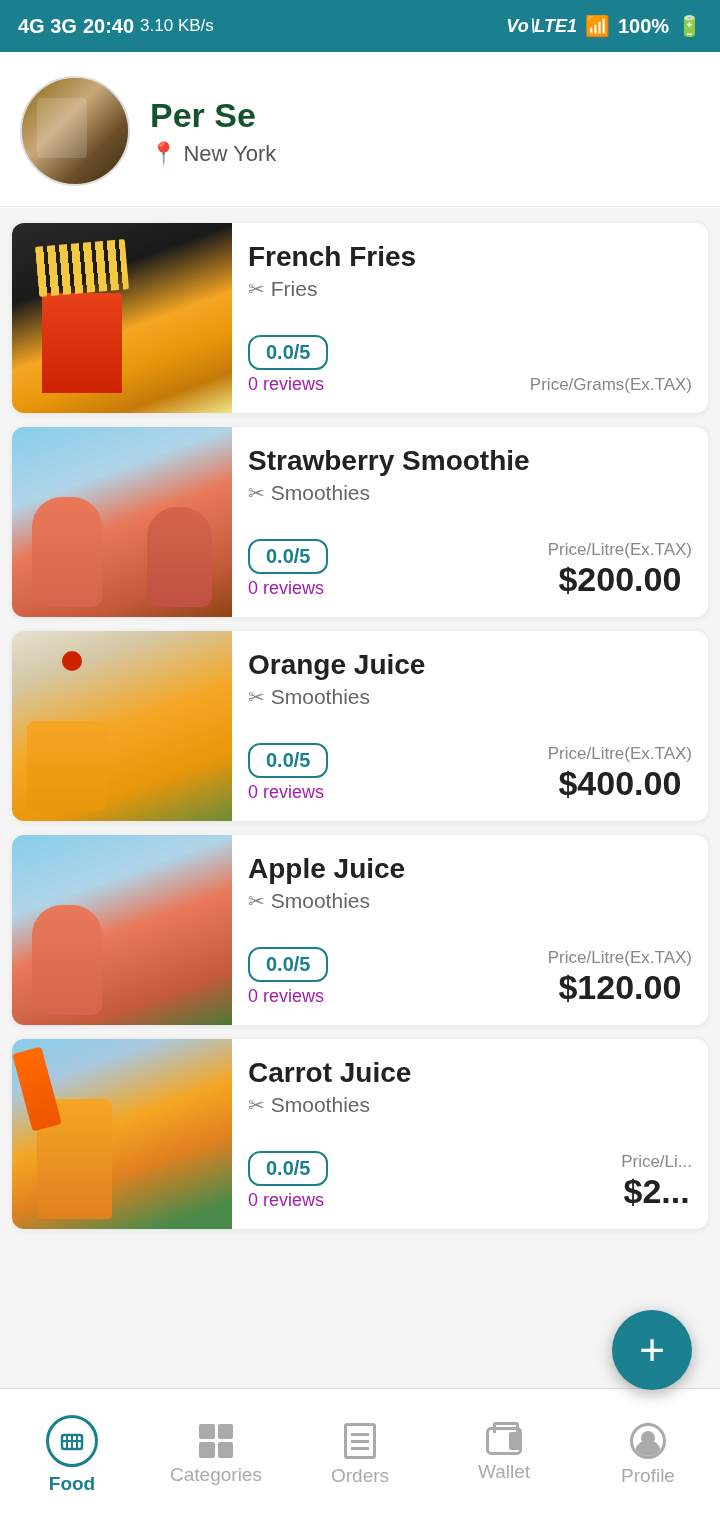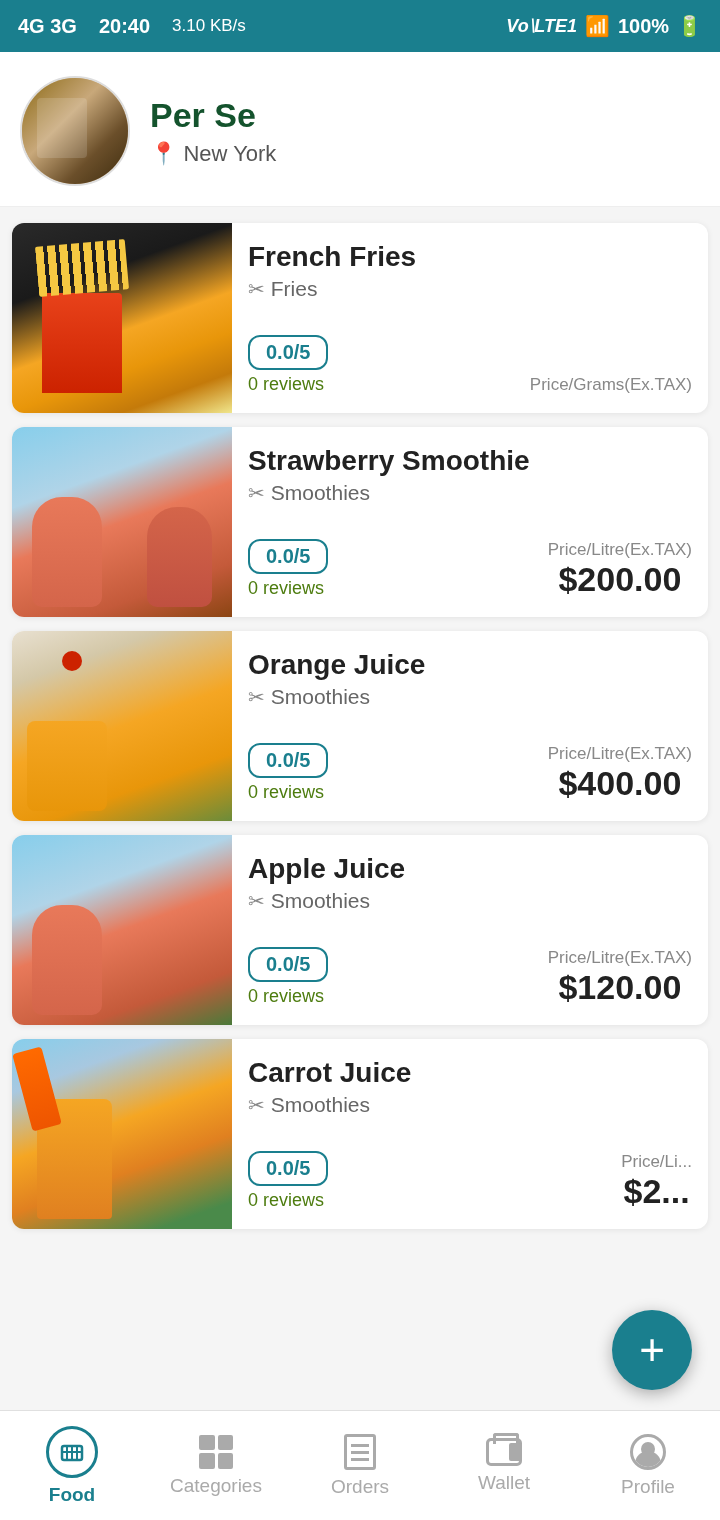--- a/index.html
+++ b/index.html
@@ -18,21 +18,21 @@
       background: #1a7f8e;
       color: white;
       height: 52px;
       display: flex;
       align-items: center;
       justify-content: space-between;
       padding: 0 18px;
       font-size: 22px;
       font-weight: 600;
     }
-    .status-left { display: flex; align-items: center; gap: 22px; font-size: 20px; }
+    .status-left { display: flex; align-items: center; gap: 6px; font-size: 20px; }
     .status-right { display: flex; align-items: center; gap: 8px; font-size: 20px; }
 
     
     .restaurant-header {
       background: white;
       padding: 24px 20px 20px 20px;
       display: flex;
       align-items: center;
       gap: 20px;
       border-bottom: 1px solid #eee;
@@ -201,21 +201,21 @@
     .rating-section { display: flex; flex-direction: column; gap: 4px; }
     .rating-badge {
       border: 2px solid #1a7f8e;
       border-radius: 12px;
       padding: 4px 16px;
       color: #1a7f8e;
       font-size: 20px;
       font-weight: 600;
       display: inline-block;
     }
-    .reviews-count { color: #4d7c0f; font-size: 18px; }
+    .reviews-count { color: #a21caf; font-size: 18px; }
     .price-section { text-align: center; }
     .price-label { color: #888; font-size: 17px; }
     .price-value { font-size: 34px; font-weight: 700; color: #222; }
 
     
     .fab {
       position: fixed;
       bottom: 130px;
       right: 28px;
       width: 80px;
@@ -230,21 +230,21 @@
       z-index: 100;
     }
     .fab-icon { color: white; font-size: 44px; font-weight: 300; line-height: 1; }
 
     
     .bottom-nav {
       position: fixed;
       bottom: 0;
       left: 0;
       width: 720px;
-      height: 110px;
+      height: 132px;
       background: white;
       border-top: 1px solid #e0e0e0;
       display: flex;
       align-items: center;
     }
     .nav-item {
       flex: 1;
       display: flex;
       flex-direction: column;
       align-items: center;

